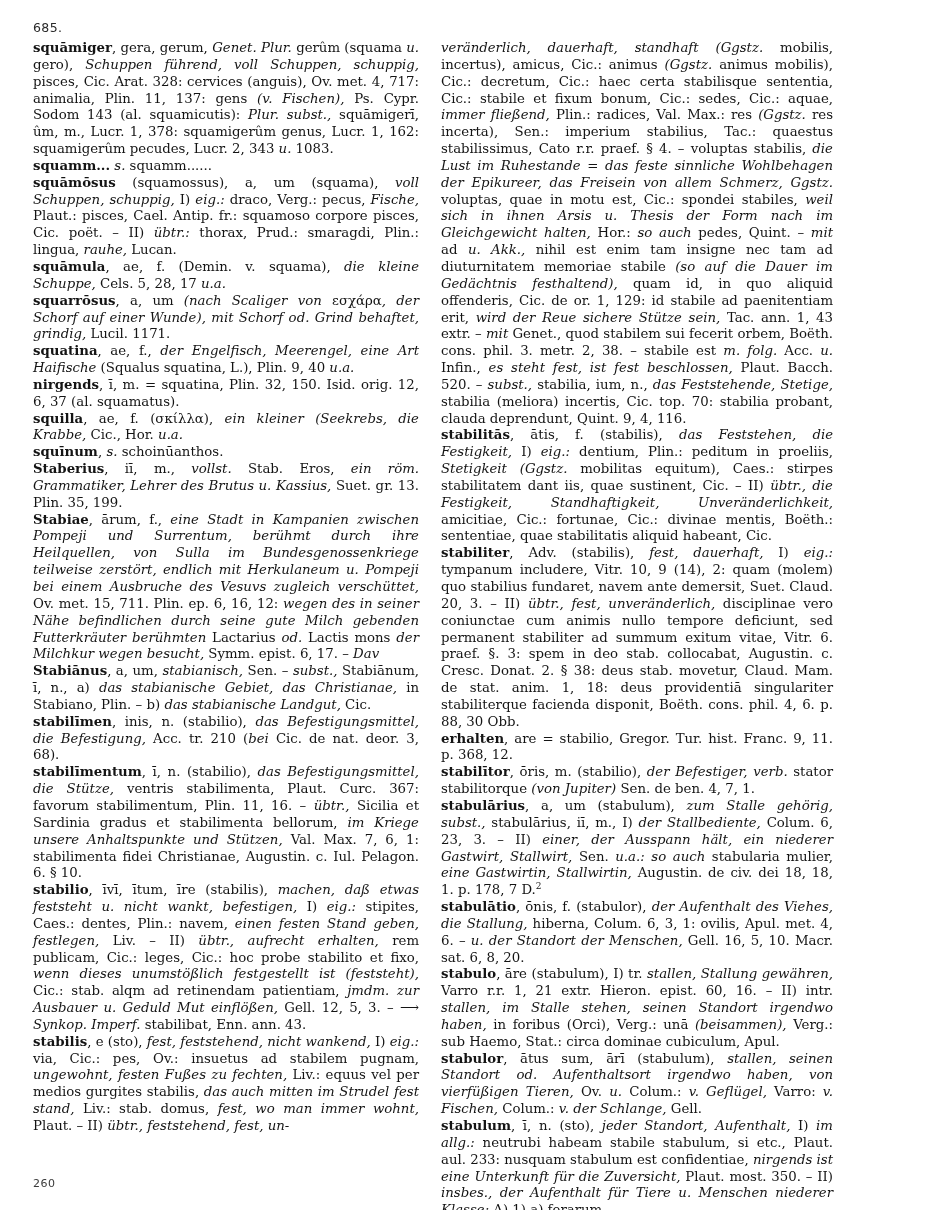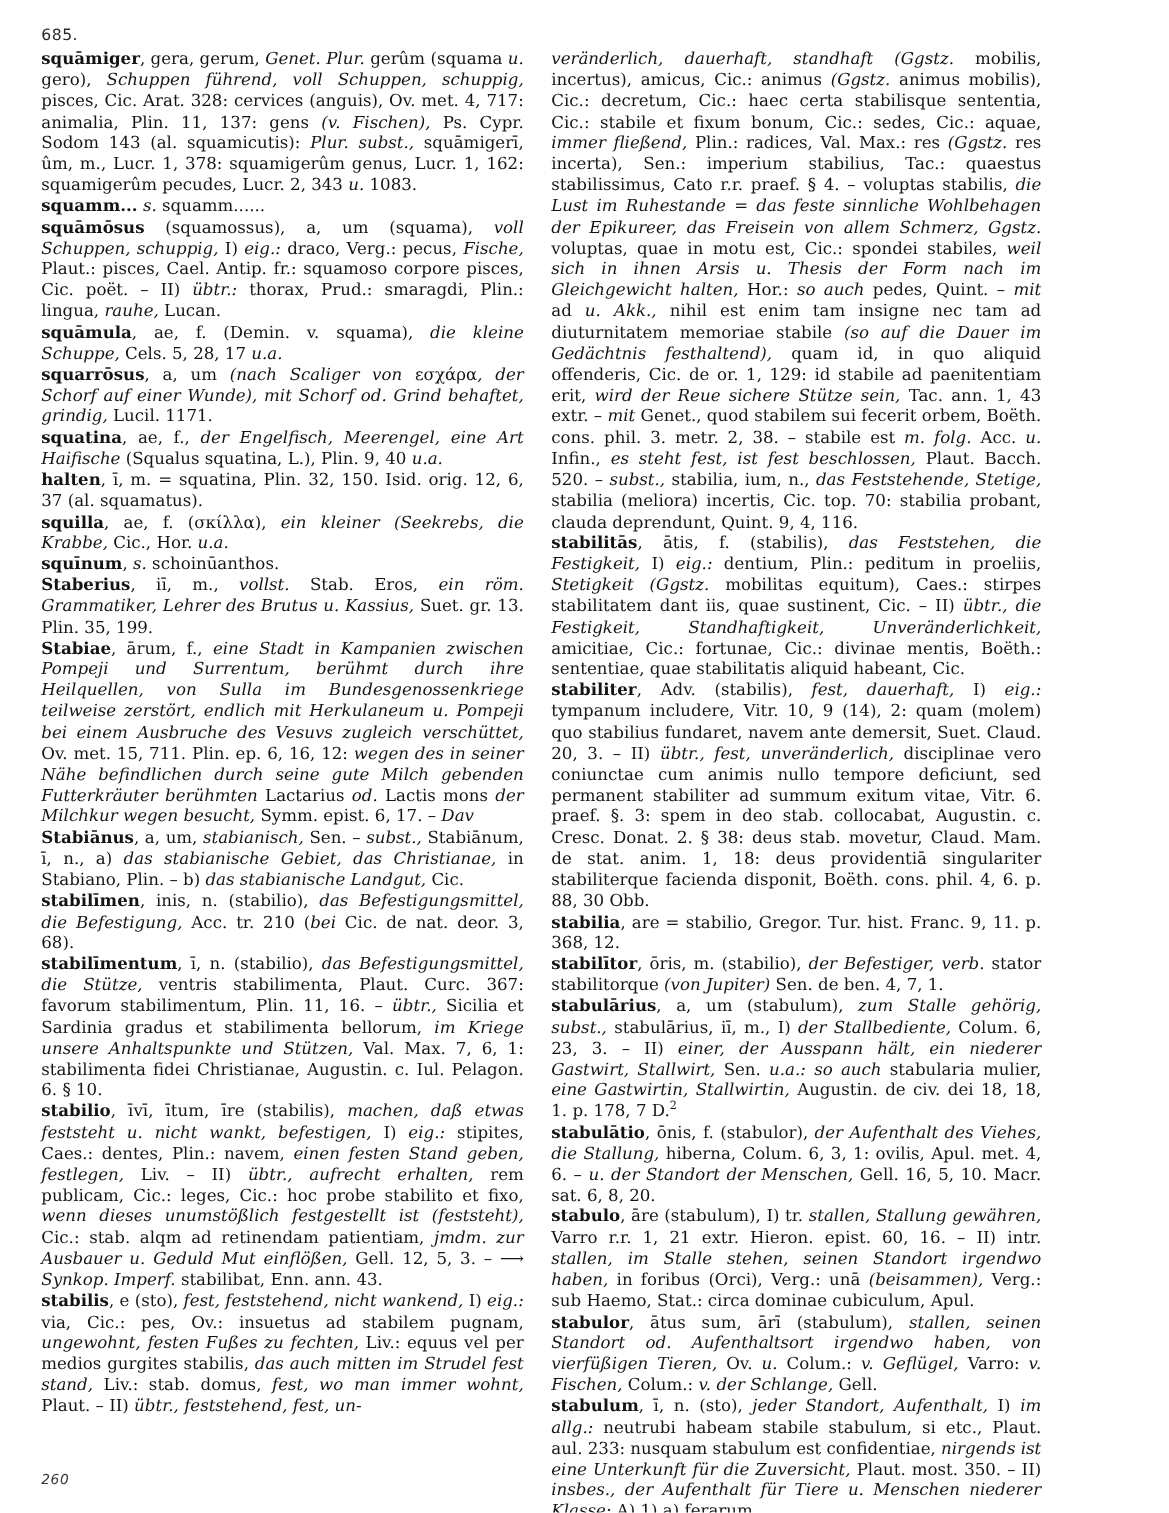--- a/index.html
+++ b/index.html
@@ -32,21 +32,20 @@
     color: #2a2a2a;
   }
   .folio-bottom {
     position: absolute;
     left: 33px;
     top: 1177px;
     font-family: "DejaVu Sans", "Liberation Sans", sans-serif;
     font-size: 11px;
     letter-spacing: 0.5px;
     color: #3a3a3a;
-    font-style: italic;
   }
   .columns {
     position: absolute;
     left: 0;
     top: 40px;
     width: 935px;
   }
   .col {
     position: absolute;
     top: 0;
@@ -103,37 +102,37 @@
 
   <div class="columns">
 
     <div class="col col-left" id="col-left">
         <p class="entry"><span class="hw">squāmiger</span>, gera, gerum, <span class="i">Genet. Plur.</span> gerûm (squama <span class="i">u.</span> gero), <span class="i">Schuppen führend,</span> <span class="g">voll Schuppen, schuppig,</span> pisces, Cic. Arat. 328: cervices (anguis), Ov. met. 4, 717: animalia, Plin. 11, 137: gens <span class="i">(v. Fischen),</span> Ps. Cypr. Sodom 143 (al. squamicutis): <span class="i">Plur. subst.,</span> squāmigerī, ûm, m., Lucr. 1, 378: squamigerûm genus, Lucr. 1, 162: squamigerûm pecudes, Lucr. 2, 343 <span class="i">u.</span> 1083.</p>
         <p class="entry"><span class="hw">squamm...</span> <span class="i">s.</span> squamm......</p>
         <p class="entry"><span class="hw">squāmōsus</span> (squamossus), a, um (squama), <span class="g">voll Schuppen, schuppig,</span> I) <span class="i">eig.:</span> draco, Verg.: pecus, <span class="i">Fische,</span> Plaut.: pisces, Cael. Antip. fr.: squamoso corpore pisces, Cic. poët. – II) <span class="i">übtr.:</span> thorax, Prud.: smaragdi, Plin.: lingua, <span class="i">rauhe,</span> Lucan.</p>
         <p class="entry"><span class="hw">squāmula</span>, ae, f. (Demin. v. squama), <span class="i">die</span> <span class="g">kleine Schuppe,</span> Cels. 5, 28, 17 <span class="i">u.a.</span></p>
         <p class="entry"><span class="hw">squarrōsus</span>, a, um <span class="i">(nach Scaliger von <span class="gr">εσχάρα</span>, der Schorf auf einer Wunde), mit Schorf od. Grind behaftet,</span> <span class="g">grindig,</span> Lucil. 1171.</p>
         <p class="entry"><span class="hw">squatina</span>, ae, f., <span class="i">der</span> <span class="g">Engelfisch, Meerengel,</span> <span class="i">eine Art Haifische</span> (Squalus squatina, L.), Plin. 9, 40 <span class="i">u.a.</span></p>
-        <p class="entry"><span class="hw">halten</span>, ī, m. = squatina, Plin. 32, 150. Isid. orig. 12, 6, 37 (al. squamatus).</p>
+        <p class="entry"><span class="hw">nirgends</span>, ī, m. = squatina, Plin. 32, 150. Isid. orig. 12, 6, 37 (al. squamatus).</p>
         <p class="entry"><span class="hw">squilla</span>, ae, f. (<span class="gr">σκίλλα</span>), <span class="i">ein kleiner (Seekrebs, die</span> <span class="g">Krabbe,</span> Cic., Hor. <span class="i">u.a.</span></p>
         <p class="entry"><span class="hw">squīnum</span>, <span class="i">s.</span> schoinūanthos.</p>
         <p class="entry"><span class="hw">Staberius</span>, iī, m., <span class="i">vollst.</span> Stab. Eros, <span class="i">ein röm. Grammatiker, Lehrer des Brutus u. Kassius,</span> Suet. gr. 13. Plin. 35, 199.</p>
         <p class="entry"><span class="hw">Stabiae</span>, ārum, f., <span class="i">eine Stadt in Kampanien zwischen Pompeji und Surrentum, berühmt durch ihre Heilquellen, von Sulla im Bundesgenossenkriege teilweise zerstört, endlich mit Herkulaneum u. Pompeji bei einem Ausbruche des Vesuvs zugleich verschüttet,</span> Ov. met. 15, 711. Plin. ep. 6, 16, 12: <span class="i">wegen des in seiner Nähe befindlichen durch seine gute Milch gebenden Futterkräuter berühmten</span> Lactarius <span class="i">od.</span> Lactis mons <span class="i">der Milchkur wegen besucht,</span> Symm. epist. 6, 17. – <span class="i">Dav</span></p>
         <p class="entry"><span class="hw">Stabiānus</span>, a, um, <span class="g">stabianisch,</span> Sen. – <span class="i">subst.,</span> Stabiānum, ī, n., a) <span class="i">das stabianische Gebiet, das</span> <span class="g">Christianae,</span> in Stabiano, Plin. – b) <span class="i">das</span> <span class="g">stabianische Landgut,</span> Cic.</p>
         <p class="entry"><span class="hw">stabilīmen</span>, inis, n. (stabilio), <span class="i">das</span> <span class="g">Befestigungsmittel,</span> <span class="i">die</span> <span class="g">Befestigung,</span> Acc. tr. 210 (<span class="i">bei</span> Cic. de nat. deor. 3, 68).</p>
         <p class="entry"><span class="hw">stabilīmentum</span>, ī, n. (stabilio), <span class="i">das</span> <span class="g">Befestigungsmittel,</span> <span class="i">die</span> <span class="g">Stütze,</span> ventris stabilimenta, Plaut. Curc. 367: favorum stabilimentum, Plin. 11, 16. – <span class="i">übtr.,</span> Sicilia et Sardinia gradus et stabilimenta bellorum, <span class="i">im Kriege unsere Anhaltspunkte und Stützen,</span> Val. Max. 7, 6, 1: stabilimenta fidei Christianae, Augustin. c. Iul. Pelagon. 6. § 10.</p>
         <p class="entry"><span class="hw">stabilio</span>, īvī, ītum, īre (stabilis), <span class="i">machen, daß etwas feststeht u. nicht wankt,</span> <span class="g">befestigen,</span> I) <span class="i">eig.:</span> stipites, Caes.: dentes, Plin.: navem, <span class="i">einen festen Stand geben, festlegen,</span> Liv. – II) <span class="i">übtr.,</span> <span class="g">aufrecht erhalten,</span> rem publicam, Cic.: leges, Cic.: hoc probe stabilito et fixo, <span class="i">wenn dieses unumstößlich festgestellt ist (feststeht),</span> Cic.: stab. alqm ad retinendam patientiam, <span class="i">jmdm. zur Ausbauer u. Geduld Mut einflößen,</span> Gell. 12, 5, 3. – <span class="i">⟶ Synkop. Imperf.</span> stabilibat, Enn. ann. 43.</p>
         <p class="entry"><span class="hw">stabilis</span>, e (sto), <span class="g">fest, feststehend, nicht wankend,</span> I) <span class="i">eig.:</span> via, Cic.: pes, Ov.: insuetus ad stabilem pugnam, <span class="i">ungewohnt, festen Fußes zu fechten,</span> Liv.: equus vel per medios gurgites stabilis, <span class="i">das auch mitten im Strudel fest stand,</span> Liv.: stab. domus, <span class="i">fest, wo man immer wohnt,</span> Plaut. – II) <span class="i">übtr.,</span> <span class="g">feststehend, fest, un-</span></p>
       </div>
 
     <div class="col col-right" id="col-right">
         <p class="entry"><span class="g">veränderlich, dauerhaft, standhaft</span> <span class="i">(Ggstz.</span> mobilis, incertus), amicus, Cic.: animus <span class="i">(Ggstz.</span> animus mobilis), Cic.: decretum, Cic.: haec certa stabilisque sententia, Cic.: stabile et fixum bonum, Cic.: sedes, Cic.: aquae, <span class="i">immer fließend,</span> Plin.: radices, Val. Max.: res <span class="i">(Ggstz.</span> res incerta), Sen.: imperium stabilius, Tac.: quaestus stabilissimus, Cato r.r. praef. § 4. – voluptas stabilis, <span class="i">die Lust im Ruhestande = das feste sinnliche Wohlbehagen der Epikureer, das Freisein von allem Schmerz, Ggstz.</span> voluptas, quae in motu est, Cic.: spondei stabiles, <span class="i">weil sich in ihnen Arsis u. Thesis der Form nach im Gleichgewicht halten,</span> Hor.: <span class="i">so auch</span> pedes, Quint. – <span class="i">mit</span> ad <span class="i">u. Akk.,</span> nihil est enim tam insigne nec tam ad diuturnitatem memoriae stabile <span class="i">(so auf die Dauer im Gedächtnis festhaltend),</span> quam id, in quo aliquid offenderis, Cic. de or. 1, 129: id stabile ad paenitentiam erit, <span class="i">wird der Reue sichere Stütze sein,</span> Tac. ann. 1, 43 extr. – <span class="i">mit</span> Genet., quod stabilem sui fecerit orbem, Boëth. cons. phil. 3. metr. 2, 38. – stabile est <span class="i">m. folg.</span> Acc. <span class="i">u.</span> Infin., <span class="g">es steht fest, ist fest beschlossen,</span> Plaut. Bacch. 520. – <span class="i">subst.,</span> stabilia, ium, n., <span class="i">das</span> <span class="g">Feststehende, Stetige,</span> stabilia (meliora) incertis, Cic. top. 70: stabilia probant, clauda deprendunt, Quint. 9, 4, 116.</p>
         <p class="entry"><span class="hw">stabilitās</span>, ātis, f. (stabilis), <span class="i">das</span> <span class="g">Feststehen,</span> <span class="i">die</span> <span class="g">Festigkeit,</span> I) <span class="i">eig.:</span> dentium, Plin.: peditum in proeliis, <span class="i">Stetigkeit (Ggstz.</span> mobilitas equitum), Caes.: stirpes stabilitatem dant iis, quae sustinent, Cic. – II) <span class="i">übtr., die</span> <span class="g">Festigkeit, Standhaftigkeit, Unveränderlichkeit,</span> amicitiae, Cic.: fortunae, Cic.: divinae mentis, Boëth.: sententiae, quae stabilitatis aliquid habeant, Cic.</p>
         <p class="entry"><span class="hw">stabiliter</span>, Adv. (stabilis), <span class="g">fest, dauerhaft,</span> I) <span class="i">eig.:</span> tympanum includere, Vitr. 10, 9 (14), 2: quam (molem) quo stabilius fundaret, navem ante demersit, Suet. Claud. 20, 3. – II) <span class="i">übtr.,</span> <span class="g">fest, unveränderlich,</span> disciplinae vero coniunctae cum animis nullo tempore deficiunt, sed permanent stabiliter ad summum exitum vitae, Vitr. 6. praef. §. 3: spem in deo stab. collocabat, Augustin. c. Cresc. Donat. 2. § 38: deus stab. movetur, Claud. Mam. de stat. anim. 1, 18: deus providentiā singulariter stabiliterque facienda disponit, Boëth. cons. phil. 4, 6. p. 88, 30 Obb.</p>
-        <p class="entry"><span class="hw">stabilia</span>, are = stabilio, Gregor. Tur. hist. Franc. 9, 11. p. 368, 12.</p>
+        <p class="entry"><span class="hw">erhalten</span>, are = stabilio, Gregor. Tur. hist. Franc. 9, 11. p. 368, 12.</p>
         <p class="entry"><span class="hw">stabilītor</span>, ōris, m. (stabilio), <span class="i">der</span> <span class="g">Befestiger,</span> <span class="i">verb.</span> stator stabilitorque <span class="i">(von Jupiter)</span> Sen. de ben. 4, 7, 1.</p>
         <p class="entry"><span class="hw">stabulārius</span>, a, um (stabulum), <span class="g">zum Stalle gehörig,</span> <span class="i">subst.,</span> stabulārius, iī, m., I) <span class="i">der</span> <span class="g">Stallbediente,</span> Colum. 6, 23, 3. – II) <span class="i">einer, der Ausspann hält, ein niederer Gastwirt,</span> <span class="g">Stallwirt,</span> Sen. <span class="i">u.a.: so auch</span> stabularia mulier, <span class="i">eine Gastwirtin,</span> <span class="g">Stallwirtin,</span> Augustin. de civ. dei 18, 18, 1. p. 178, 7 D.<sup>2</sup></p>
         <p class="entry"><span class="hw">stabulātio</span>, ōnis, f. (stabulor), <span class="i">der</span> <span class="g">Aufenthalt</span> <span class="i">des Viehes, die</span> <span class="g">Stallung,</span> hiberna, Colum. 6, 3, 1: ovilis, Apul. met. 4, 6. – <span class="i">u. der</span> <span class="g">Standort</span> <span class="i">der Menschen,</span> Gell. 16, 5, 10. Macr. sat. 6, 8, 20.</p>
         <p class="entry"><span class="hw">stabulo</span>, āre (stabulum), I) tr. <span class="g">stallen, Stallung gewähren,</span> Varro r.r. 1, 21 extr. Hieron. epist. 60, 16. – II) intr. <span class="g">stallen, im Stalle stehen, seinen Standort</span> <span class="i">irgendwo</span> <span class="g">haben,</span> in foribus (Orci), Verg.: unā <span class="i">(beisammen),</span> Verg.: sub Haemo, Stat.: circa dominae cubiculum, Apul.</p>
         <p class="entry"><span class="hw">stabulor</span>, ātus sum, ārī (stabulum), <span class="g">stallen, seinen Standort</span> <span class="i">od.</span> <span class="g">Aufenthaltsort</span> <span class="i">irgendwo</span> <span class="g">haben,</span> <span class="i">von vierfüßigen Tieren,</span> Ov. <span class="i">u.</span> Colum.: <span class="i">v. Geflügel,</span> Varro: <span class="i">v. Fischen,</span> Colum.: <span class="i">v. der Schlange,</span> Gell.</p>
         <p class="entry"><span class="hw">stabulum</span>, ī, n. (sto), <span class="i">jeder</span> <span class="g">Standort, Aufenthalt,</span> I) <span class="i">im allg.:</span> neutrubi habeam stabile stabulum, si etc., Plaut. aul. 233: nusquam stabulum est confidentiae, <span class="i">nirgends ist eine Unterkunft für die Zuversicht,</span> Plaut. most. 350. – II) <span class="i">insbes., der Aufenthalt für Tiere u. Menschen niederer Klasse:</span> A)  1)  a)       ferarum</p>
       </div>
 
   </div>
 

